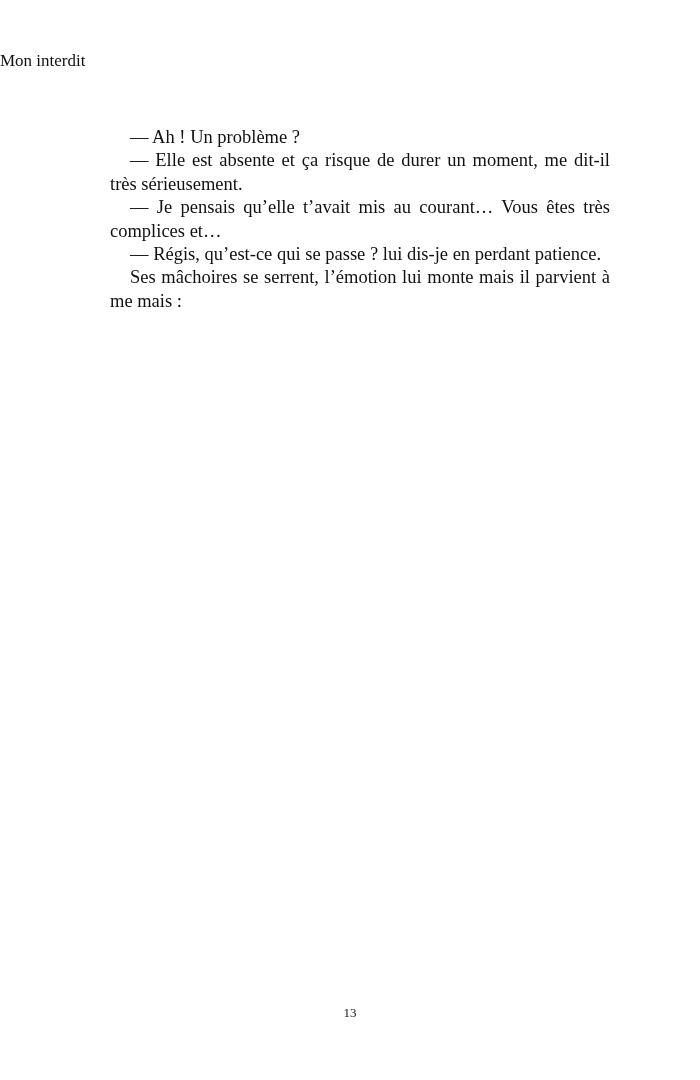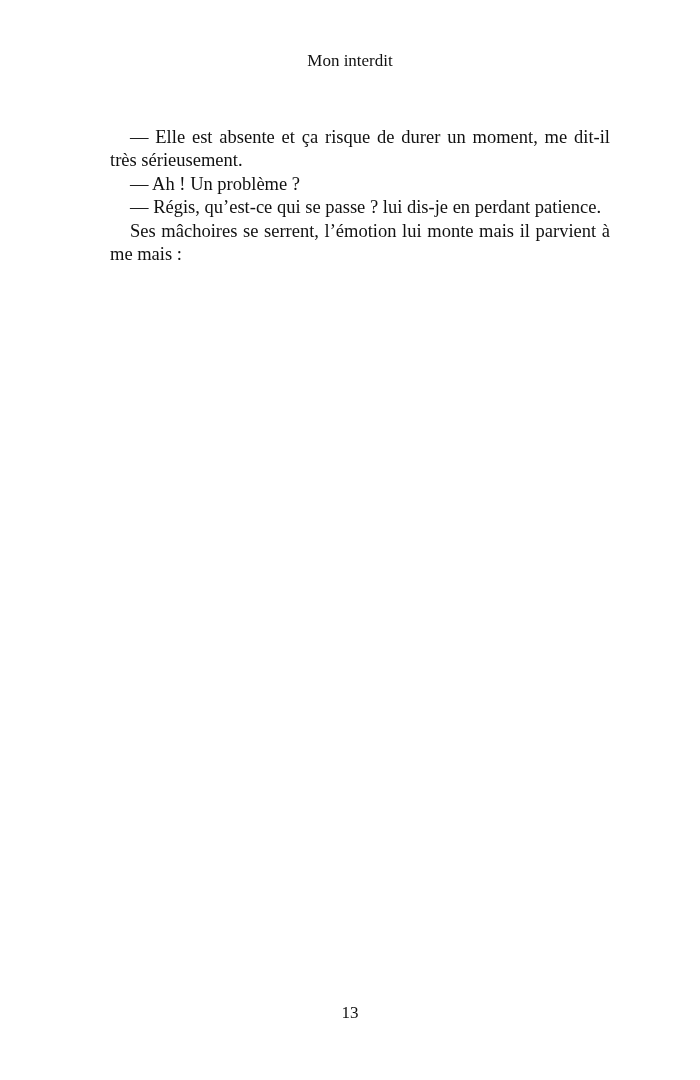--- a/index.html
+++ b/index.html
@@ -13,21 +13,20 @@
       position: relative;
       overflow: hidden;
       font-family: "Liberation Serif", "DejaVu Serif", serif;
       color: #111111;
     }
     .running-head {
       position: absolute;
       top: 50px;
       left: 0;
       width: 700px;
-      text-align: center;
       font-size: 17px;
       line-height: 22px;
     }
     .body-text {
       position: absolute;
       top: 126px;
       left: 110px;
       width: 500px;
       font-size: 18.5px;
       line-height: 23.4px;
@@ -39,29 +38,30 @@
     }
     .para.last-line-left {
       text-align-last: left;
     }
     .folio {
       position: absolute;
       top: 1002px;
       left: 0;
       width: 700px;
       text-align: center;
-      font-size: 17px;
+      font-size: 13px;
       line-height: 22px;
     }
   </style>
 </head>
 <body>
 
 <div class="running-head">Mon interdit</div>
 
 <div class="body-text">
+  <p class="para last-line-left">— Ah ! Un problème ?</p>
   <p class="para last-line-left">— Elle est absente et ça risque de durer un moment, me dit-il très sérieusement.</p>
-  <p class="para last-line-left">— Ah ! Un problème ?</p>
+  <p class="para last-line-left">— Je pensais qu’elle t’avait mis au courant… Vous êtes très complices et…</p>
   <p class="para last-line-left">— Régis, qu’est-ce qui se passe ? lui dis-je en perdant patience.</p>
   <p class="para last-line-left">Ses mâchoires se serrent, l’émotion lui monte mais il parvient à me mais :</p>
 </div>
 
 <div class="folio">13</div>
 
 </body></html>

